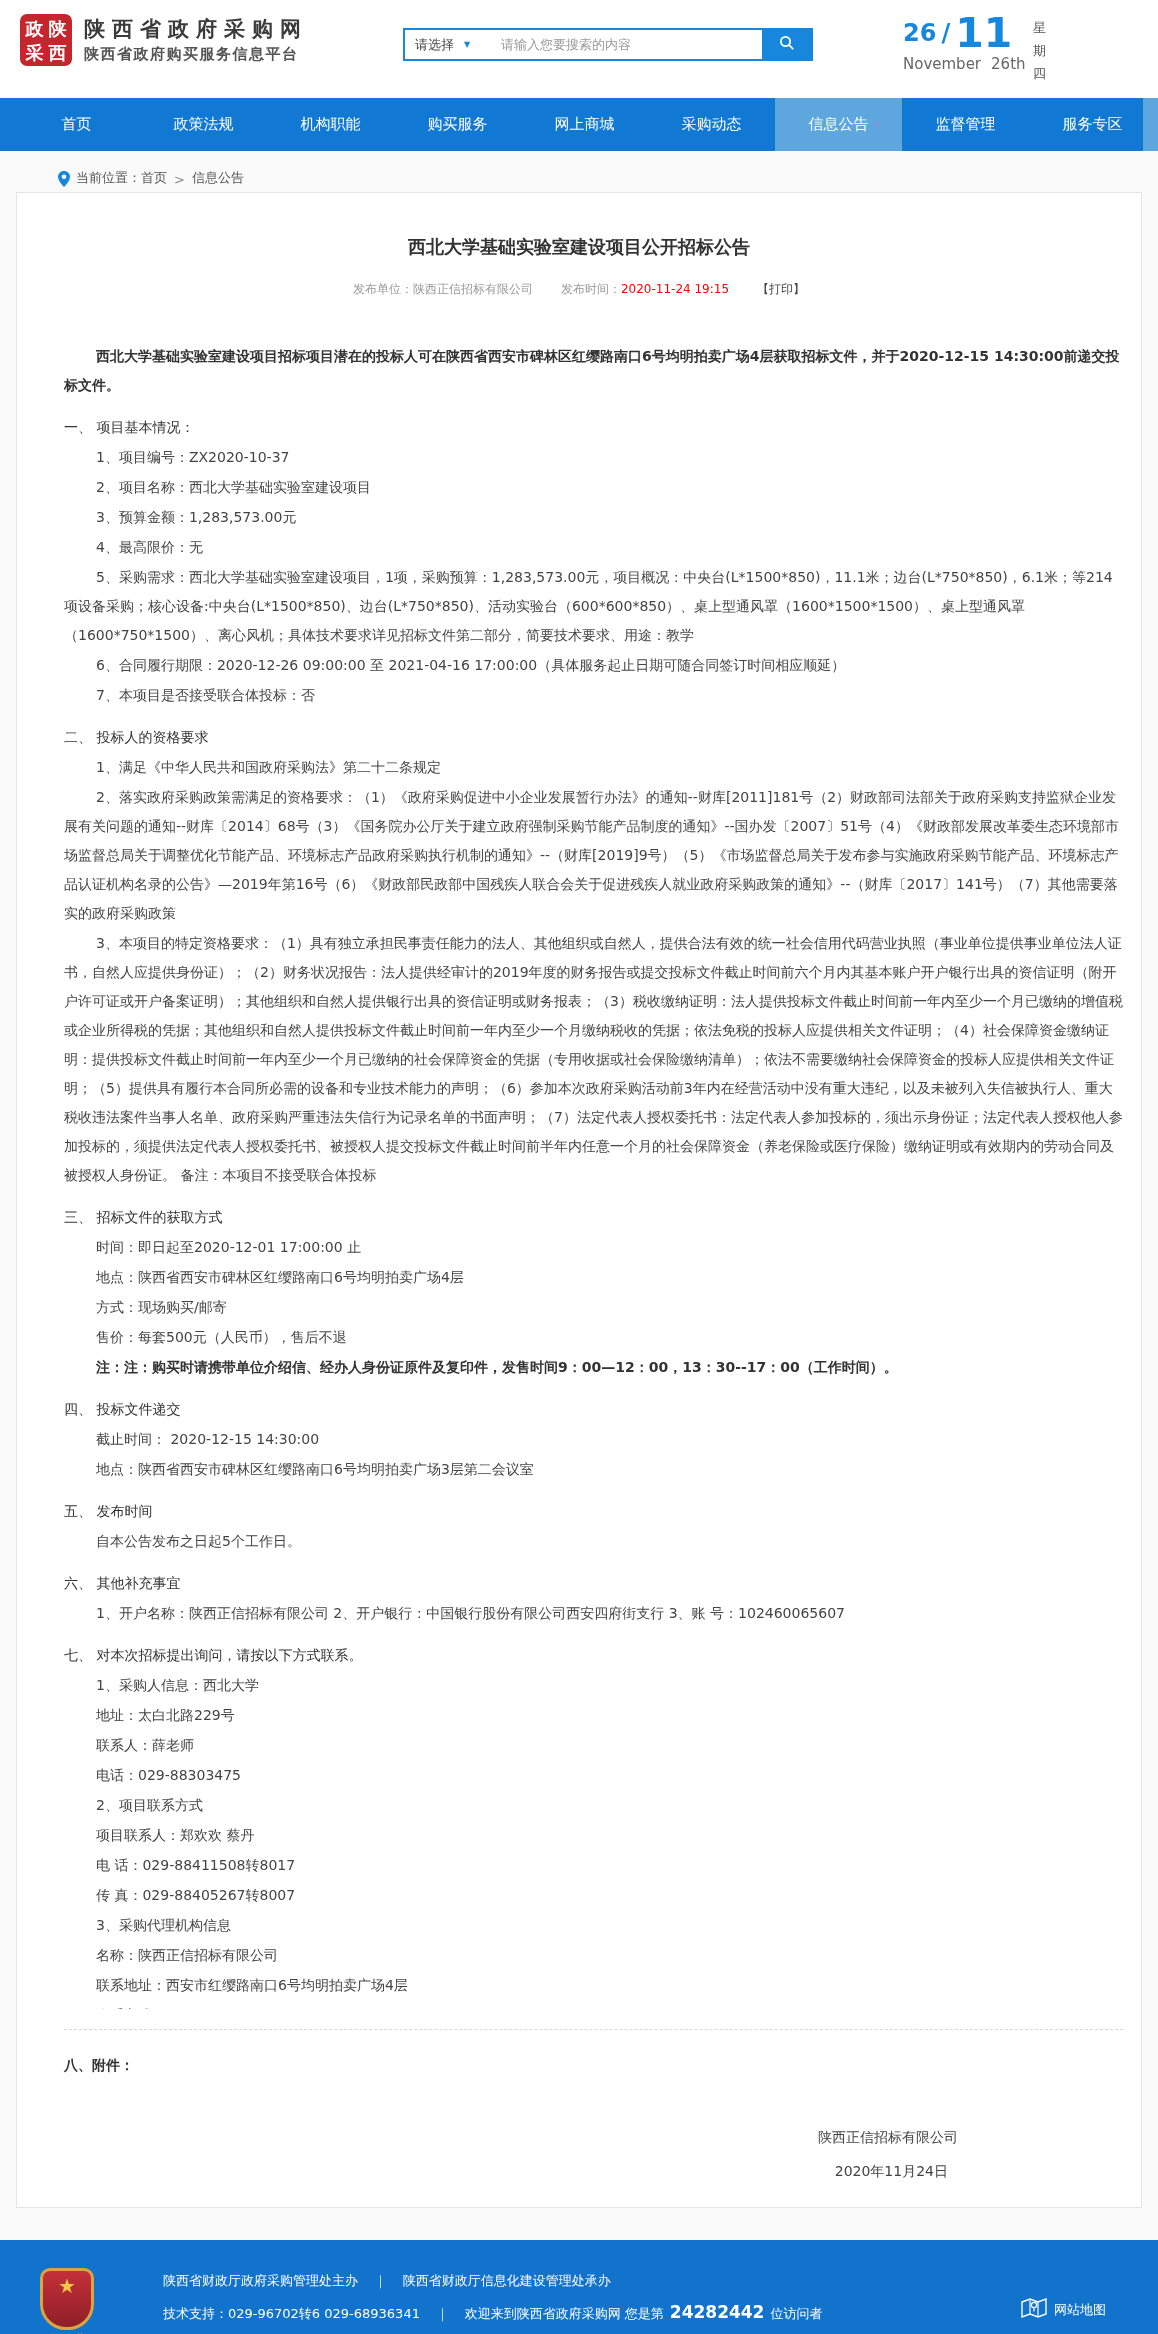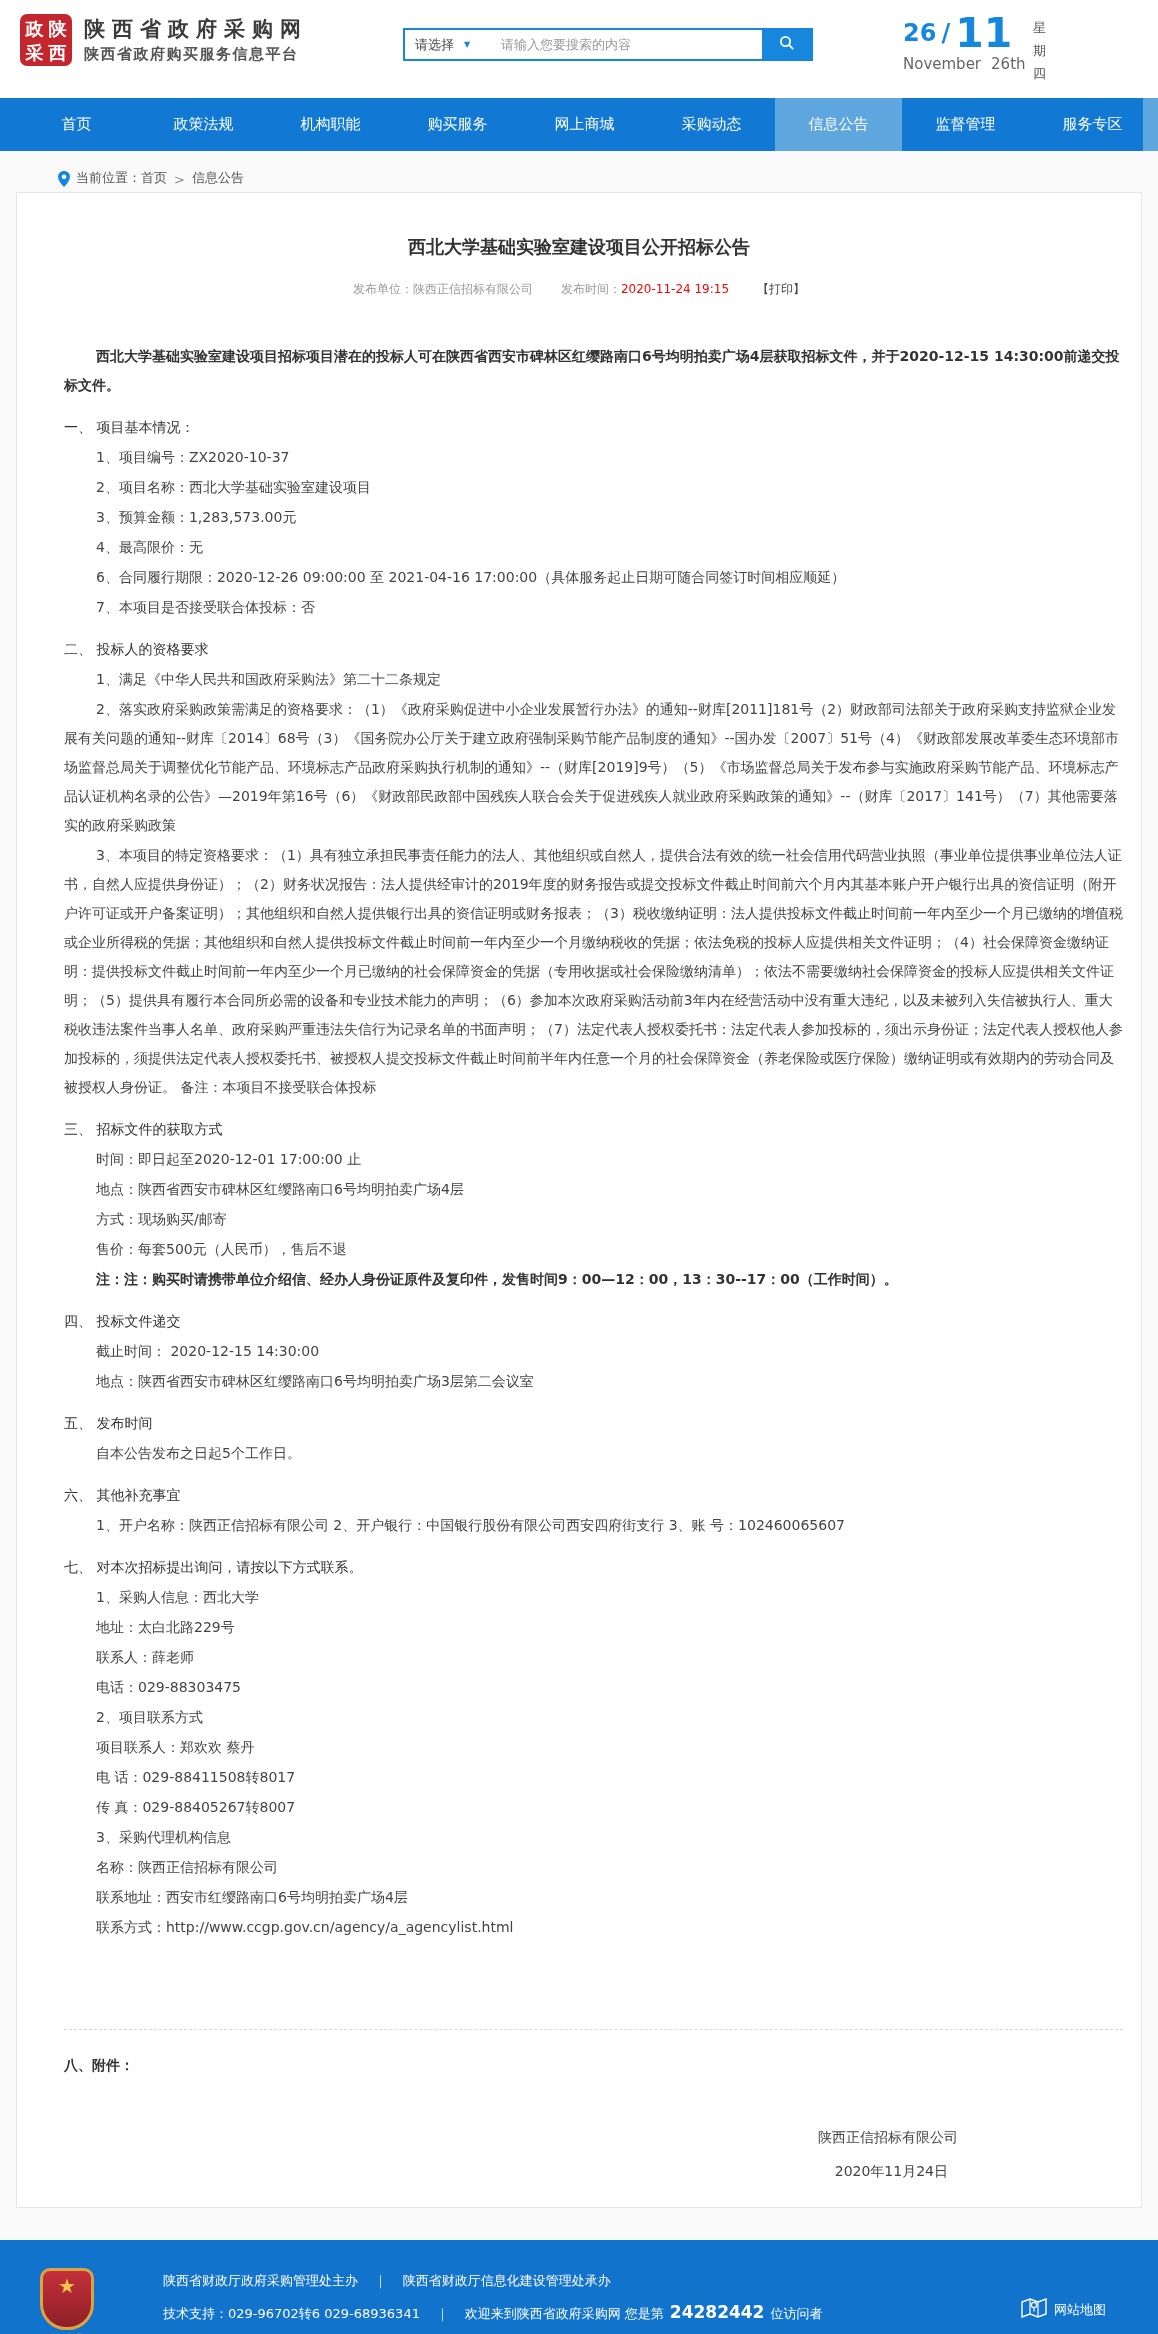--- a/index.html
+++ b/index.html
@@ -170,20 +170,21 @@
       <span>发布单位：</span><span class="m-val">陕西正信招标有限公司</span><span>发布时间：</span><span class="m-time">2020-11-24 19:15</span><span class="m-print">【打印】</span>
     </div>
 
     <div class="art-body">
         <p class="para s-intro">西北大学基础实验室建设项目招标项目潜在的投标人可在陕西省西安市碑林区红缨路南口6号均明拍卖广场4层获取招标文件，并于2020-12-15 14:30:00前递交投标文件。</p>
         <p class="para s-h">一、 项目基本情况：</p>
         <p class="para s-p">1、项目编号：ZX2020-10-37</p>
         <p class="para s-p">2、项目名称：西北大学基础实验室建设项目</p>
         <p class="para s-p">3、预算金额：1,283,573.00元</p>
         <p class="para s-p">4、最高限价：无</p>
+        <p class="para s-p">5、采购需求：西北大学基础实验室建设项目，1项，采购预算：1,283,573.00元，项目概况：中央台(L*1500*850)，11.1米；边台(L*750*850)，6.1米；等214项设备采购；核心设备:中央台(L*1500*850)、边台(L*750*850)、活动实验台（600*600*850）、桌上型通风罩（1600*1500*1500）、桌上型通风罩（1600*750*1500）、离心风机；具体技术要求详见招标文件第二部分，简要技术要求、用途：教学</p>
         <p class="para s-p">6、合同履行期限：2020-12-26 09:00:00 至 2021-04-16 17:00:00（具体服务起止日期可随合同签订时间相应顺延）</p>
         <p class="para s-p">7、本项目是否接受联合体投标：否</p>
         <p class="para s-h">二、 投标人的资格要求</p>
         <p class="para s-p">1、满足《中华人民共和国政府采购法》第二十二条规定</p>
         <p class="para s-p">2、落实政府采购政策需满足的资格要求：（1）《政府采购促进中小企业发展暂行办法》的通知--财库[2011]181号（2）财政部司法部关于政府采购支持监狱企业发展有关问题的通知--财库〔2014〕68号（3）《国务院办公厅关于建立政府强制采购节能产品制度的通知》--国办发〔2007〕51号（4）《财政部发展改革委生态环境部市场监督总局关于调整优化节能产品、环境标志产品政府采购执行机制的通知》--（财库[2019]9号）（5）《市场监督总局关于发布参与实施政府采购节能产品、环境标志产品认证机构名录的公告》—2019年第16号（6）《财政部民政部中国残疾人联合会关于促进残疾人就业政府采购政策的通知》--（财库〔2017〕141号）（7）其他需要落实的政府采购政策</p>
         <p class="para s-p">3、本项目的特定资格要求：（1）具有独立承担民事责任能力的法人、其他组织或自然人，提供合法有效的统一社会信用代码营业执照（事业单位提供事业单位法人证书，自然人应提供身份证）；（2）财务状况报告：法人提供经审计的2019年度的财务报告或提交投标文件截止时间前六个月内其基本账户开户银行出具的资信证明（附开户许可证或开户备案证明）；其他组织和自然人提供银行出具的资信证明或财务报表；（3）税收缴纳证明：法人提供投标文件截止时间前一年内至少一个月已缴纳的增值税或企业所得税的凭据；其他组织和自然人提供投标文件截止时间前一年内至少一个月缴纳税收的凭据；依法免税的投标人应提供相关文件证明；（4）社会保障资金缴纳证明：提供投标文件截止时间前一年内至少一个月已缴纳的社会保障资金的凭据（专用收据或社会保险缴纳清单）；依法不需要缴纳社会保障资金的投标人应提供相关文件证明；（5）提供具有履行本合同所必需的设备和专业技术能力的声明；（6）参加本次政府采购活动前3年内在经营活动中没有重大违纪，以及未被列入失信被执行人、重大税收违法案件当事人名单、政府采购严重违法失信行为记录名单的书面声明；（7）法定代表人授权委托书：法定代表人参加投标的，须出示身份证；法定代表人授权他人参加投标的，须提供法定代表人授权委托书、被授权人提交投标文件截止时间前半年内任意一个月的社会保障资金（养老保险或医疗保险）缴纳证明或有效期内的劳动合同及被授权人身份证。 备注：本项目不接受联合体投标</p>
         <p class="para s-h">三、 招标文件的获取方式</p>
         <p class="para s-p">时间：即日起至2020-12-01 17:00:00 止</p>
         <p class="para s-p">地点：陕西省西安市碑林区红缨路南口6号均明拍卖广场4层</p>
         <p class="para s-p">方式：现场购买/邮寄</p>

